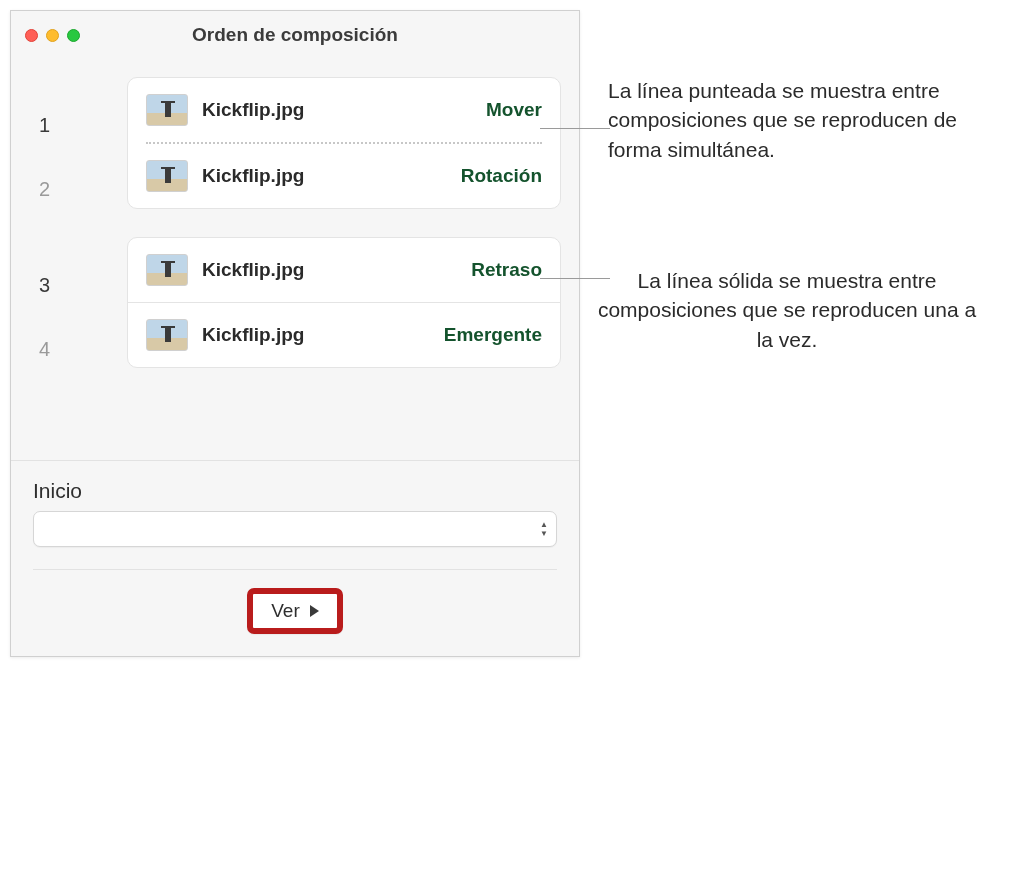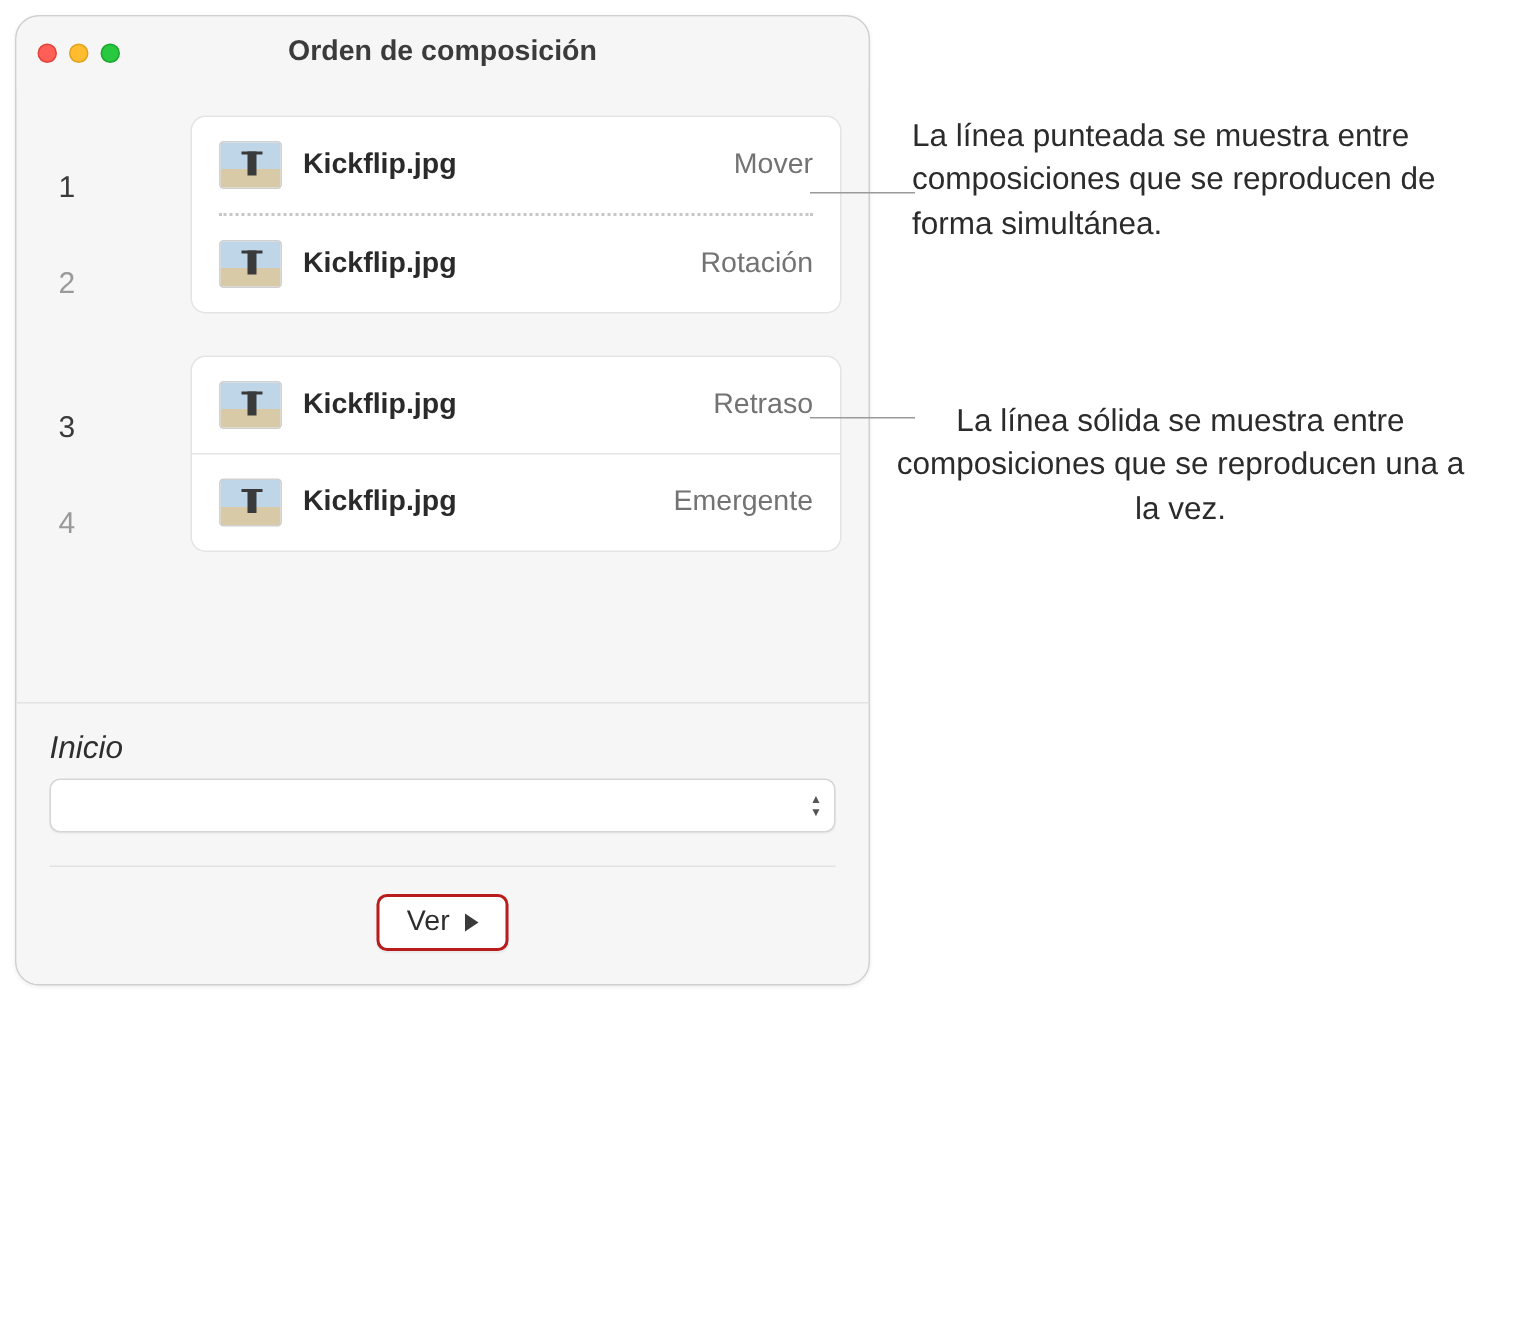--- a/index.html
+++ b/index.html
@@ -11,21 +11,21 @@
       position: relative;
     }
     .window {
       position: absolute;
       left: 10px;
       top: 10px;
       width: 570px;
       height: 647px;
       background: #f6f6f6;
       border: 1px solid #d0d0d0;
-      border-radius: 16px;
+      border-radius: 0;
       box-shadow: 0 1px 3px rgba(0,0,0,0.08);
       display: flex;
       flex-direction: column;
       overflow: hidden;
     }
     .titlebar {
       height: 48px;
       display: flex;
       align-items: center;
       padding: 0 14px;
@@ -121,32 +121,33 @@
       background: #3a3a3a;
     }
     .fname {
       font-size: 19px;
       font-weight: 600;
       color: #2a2a2a;
       flex: 1;
     }
     .effect {
       font-size: 19px;
-      color: #737373;
+      color: #14532d;
+      font-weight: bold;
     }
     .listcol { flex: 1; }
 
     .bottom {
       border-top: 1px solid #e2e2e2;
       padding: 18px 22px 22px 22px;
       background: #f6f6f6;
     }
     .controls { display: flex; gap: 40px; }
     .ctrl { display: flex; flex-direction: column; gap: 8px; }
-    .ctrl.wide { flex: 1.2; font-style: italic; }
+    .ctrl.wide { flex: 1.2; }
     .ctrl.narrow { flex: 0.8; }
     .lbl { font-size: 21px; color: #2e2e2e; font-weight: 500; }
     .select {
       height: 36px;
       background: #fff;
       border: 1px solid #d6d6d6;
       border-radius: 7px;
       display: flex;
       align-items: center;
       justify-content: flex-end;
@@ -185,21 +186,21 @@
     .hr2 {
       border: none; border-top: 1px solid #e2e2e2;
       margin: 22px 0 18px 0;
     }
     .view-row { display: flex; justify-content: center; }
     .view-btn {
       display: inline-flex;
       align-items: center;
       gap: 10px;
       background: #fff;
-      border: 2px solid #b91c1c;
+      border: 6px solid #b91c1c;
       border-radius: 7px;
       padding: 6px 18px;
       font-size: 19px;
       color: #2e2e2e;
       box-shadow: 0 1px 1px rgba(0,0,0,0.05);
     }
     .tri {
       width: 0; height: 0;
       border-left: 9px solid #3a3a3a;
       border-top: 6px solid transparent;

